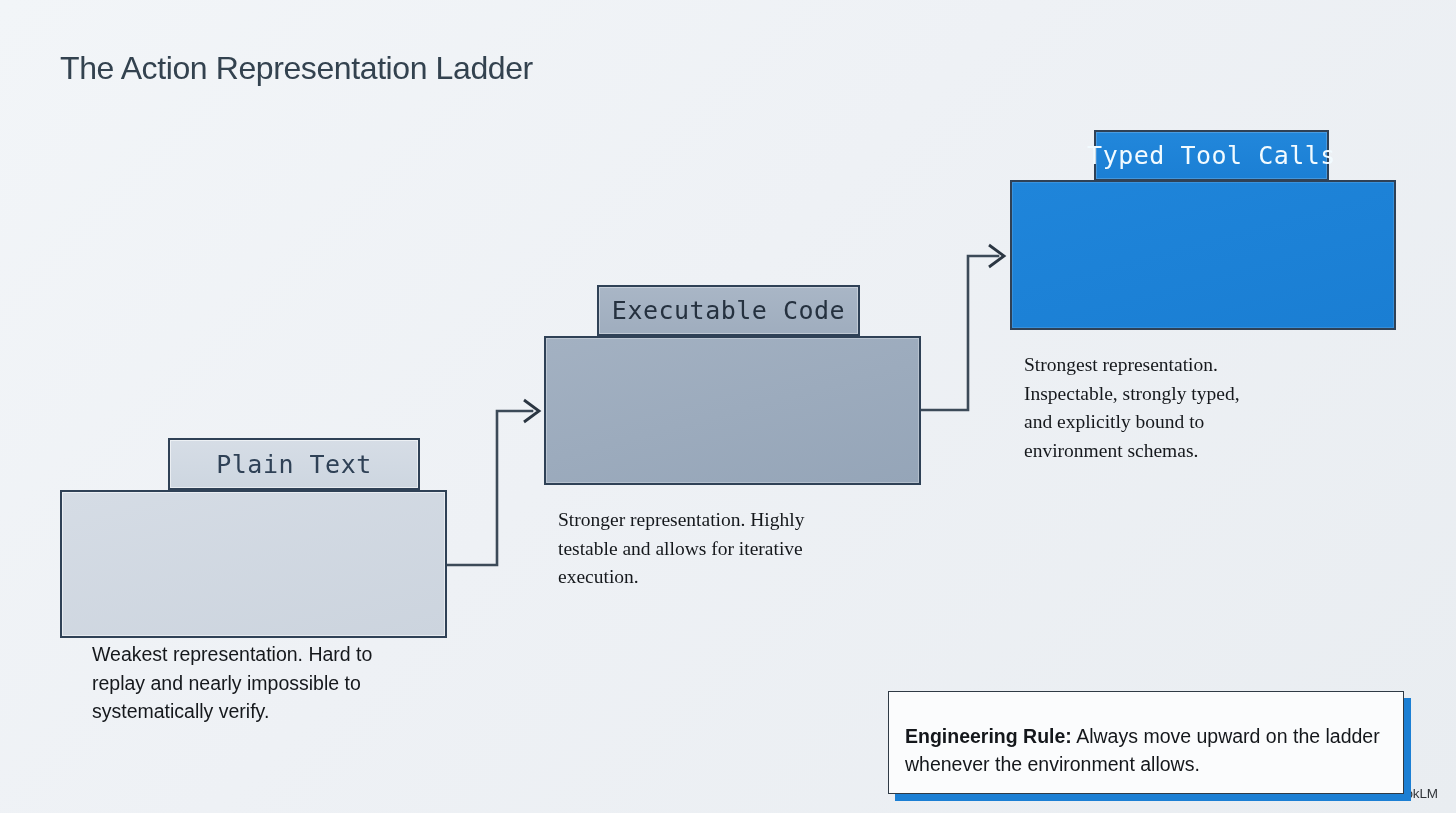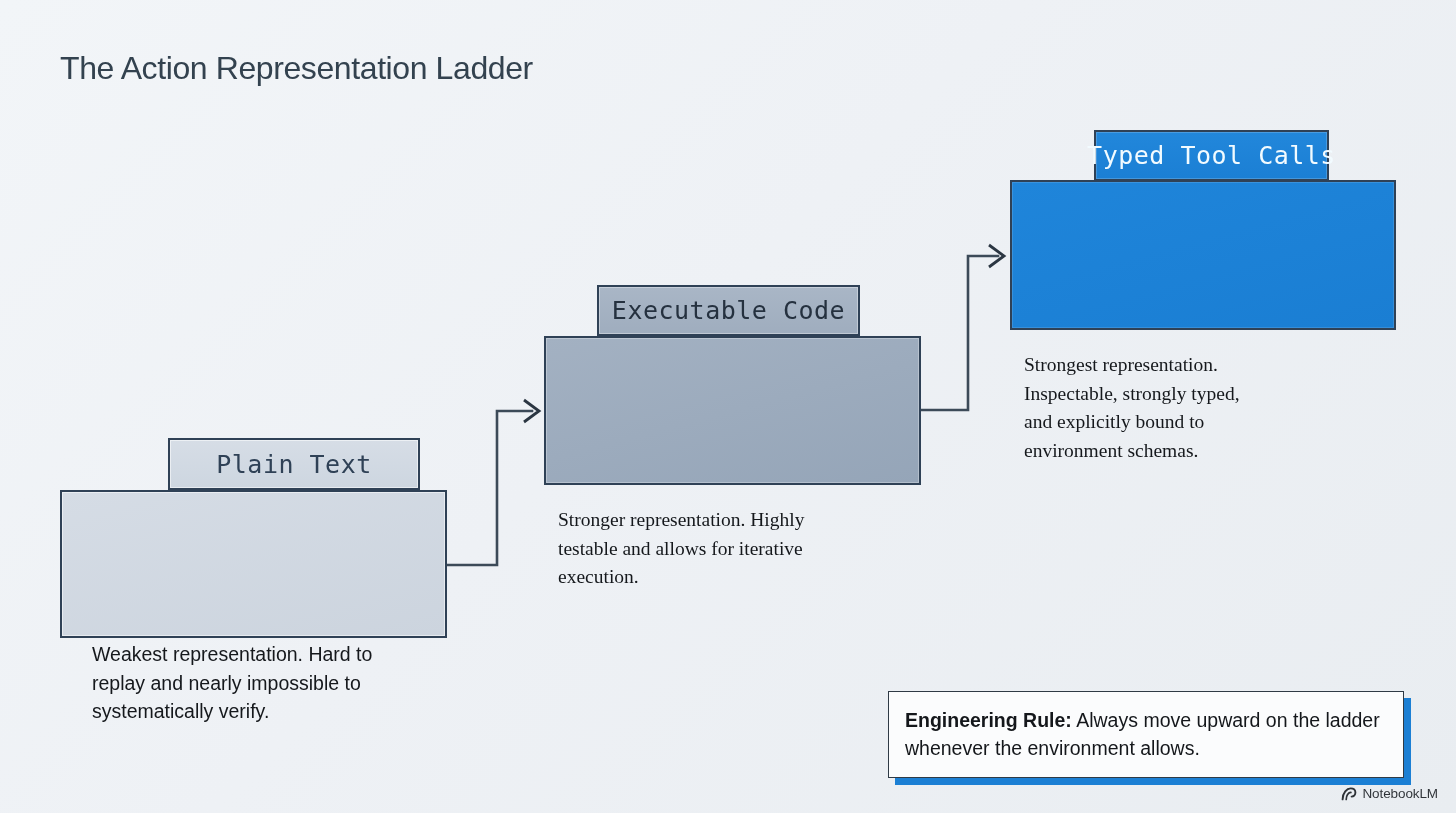--- a/index.html
+++ b/index.html
@@ -123,20 +123,21 @@
     background: #fbfcfd;
     border: 1.5px solid #2f3a45;
     padding: 14px 16px 15px 16px;
     box-shadow: 7px 7px 0 0 #1b7fd4;
     z-index: 4;
   }
   .rule-text {
     font-size: 19.5px;
     line-height: 28px;
     color: #14171b;
+    margin-top: 16px;
   }
   .rule-text b {
     font-weight: 700;
   }
 
   
   .watermark {
     position: absolute;
     right: 18px;
     bottom: 12px;

